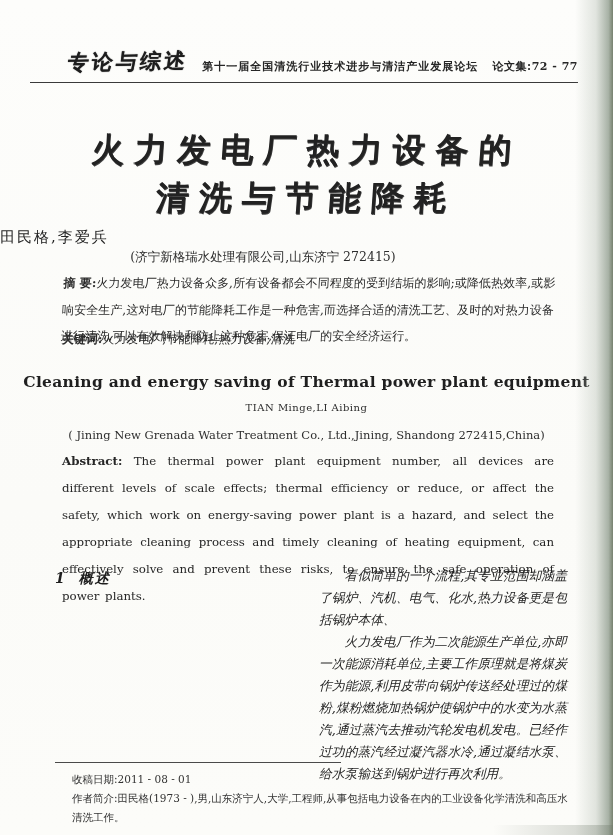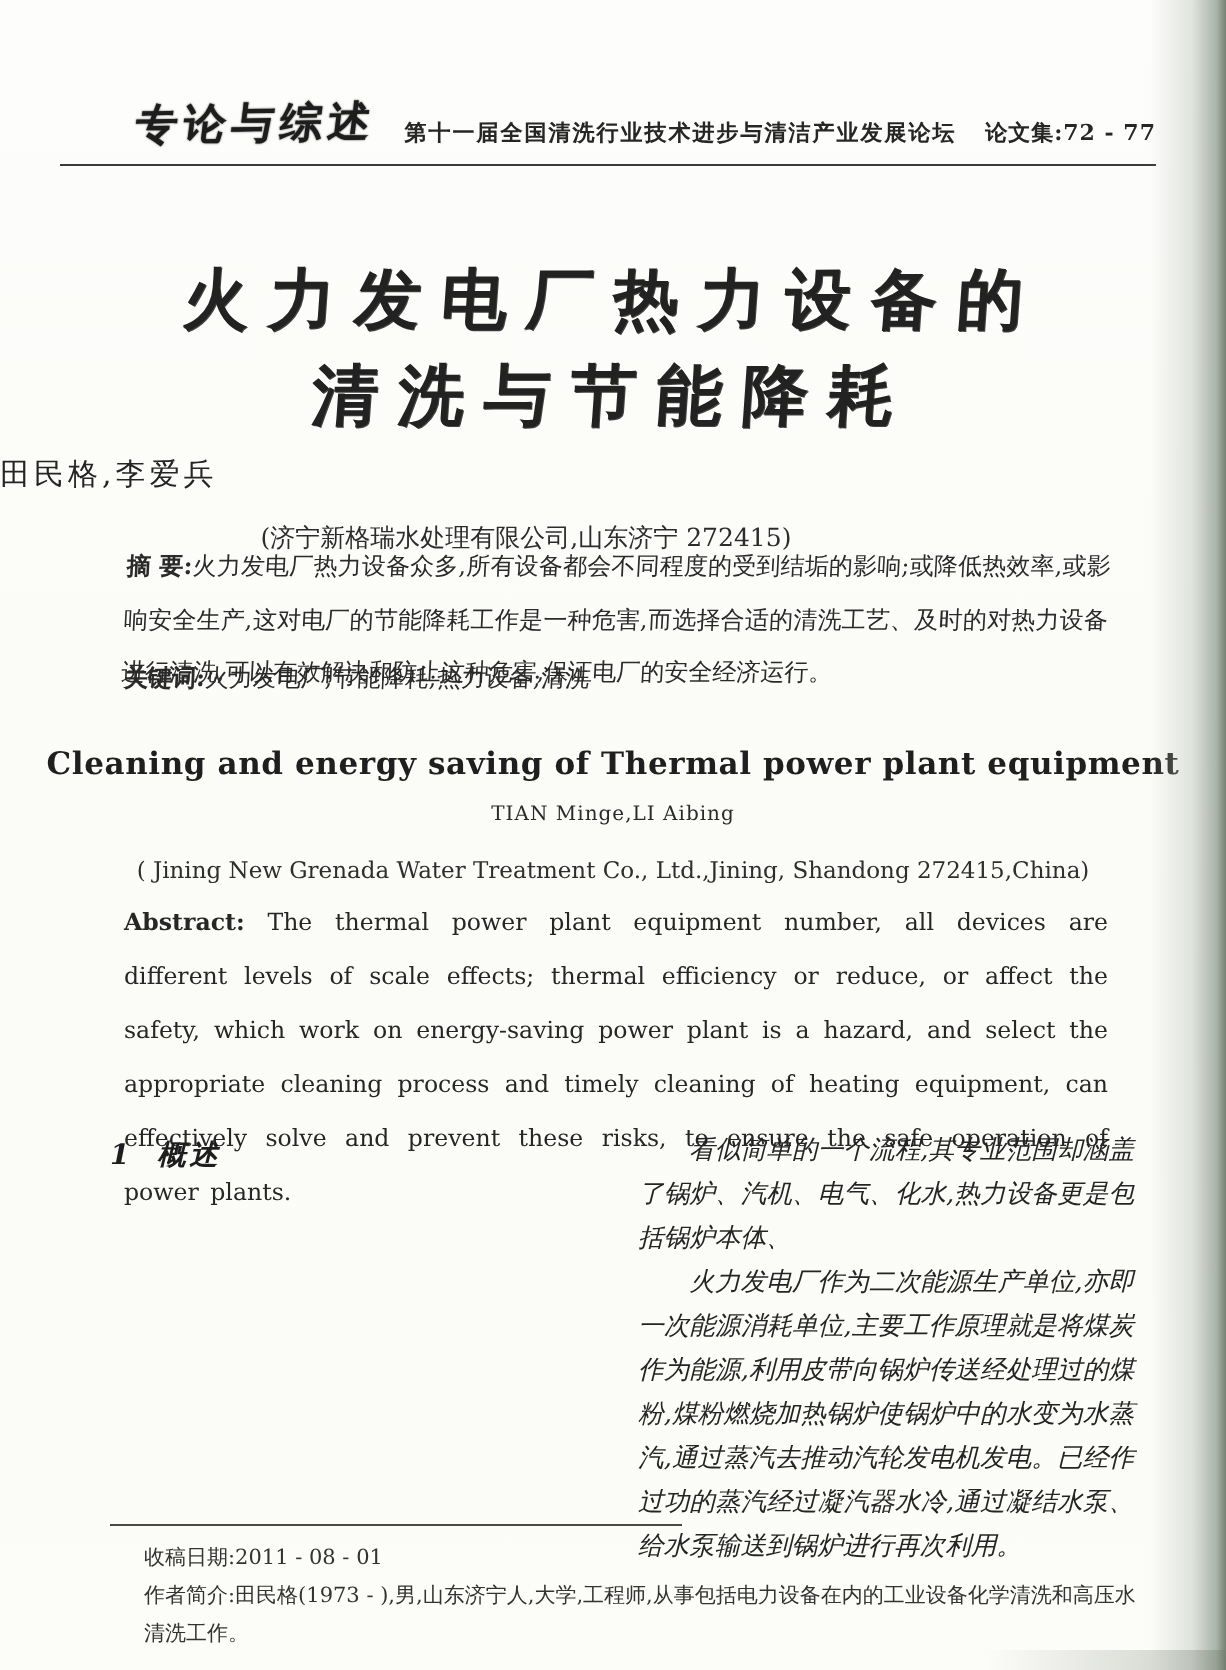--- a/index.html
+++ b/index.html
@@ -53,21 +53,21 @@
     line-height:48px;
   }
   .title-cn .t-line{
     font-size:33px;letter-spacing:10px;
     transform:skewX(-4deg);
     display:block;
     text-shadow:.5px .5px 0 #444;
   }
   .authors-cn{position:absolute;left:0;top:228px;width:613px;text-align:left;
     font-size:15px;letter-spacing:2px;color:#242424;}
-  .affil-cn{position:absolute;left:0;top:261px;width:526px;text-align:center;
+  .affil-cn{position:absolute;left:0;top:249px;width:526px;text-align:center;
     font-size:12.5px;color:#2c2c2c;}
 
   
   .abs-cn{
     position:absolute;left:62px;top:270px;width:492px;
     font-size:12px;line-height:26.5px;text-align:justify;color:#2a2a2a;
     transform:skewX(-3deg);
   }
   .abs-cn b,.kw-cn b{font-weight:bold;transform:none;}
   .kw-cn{

